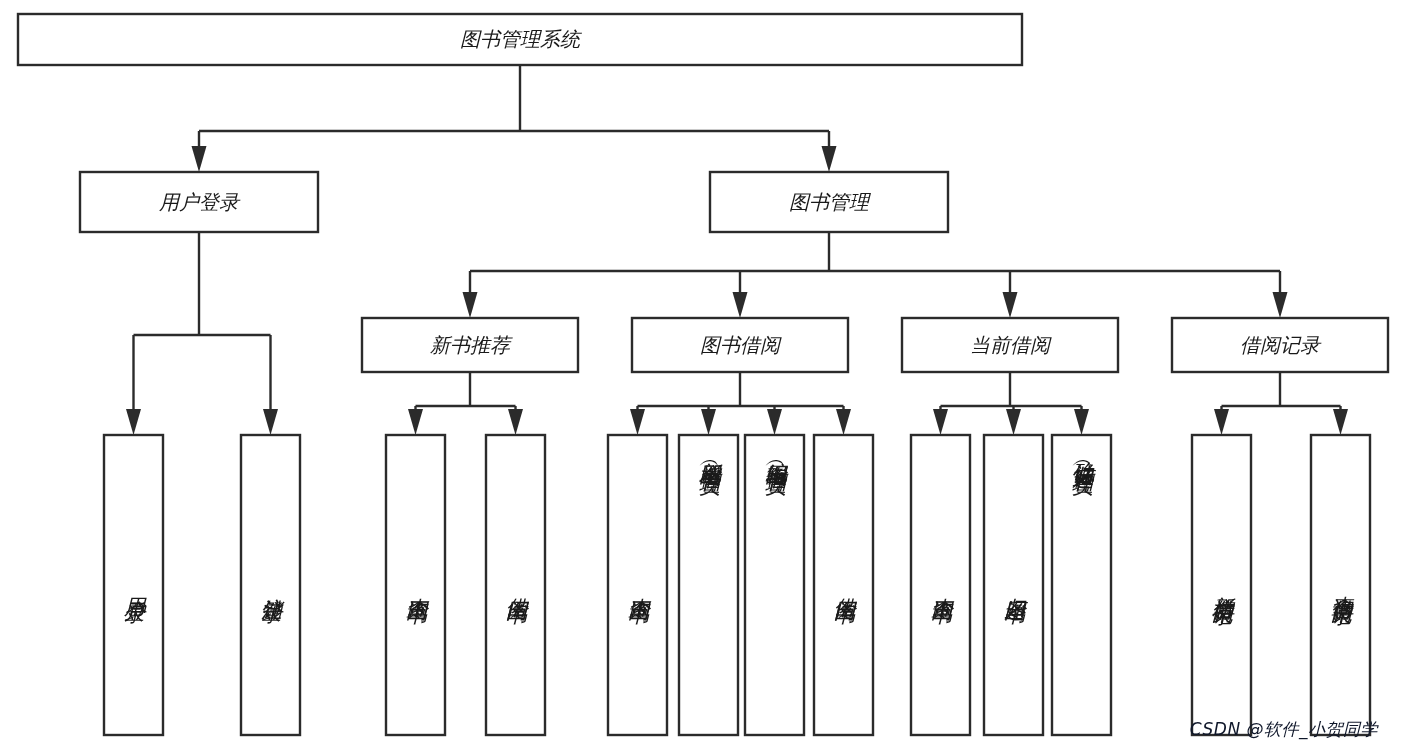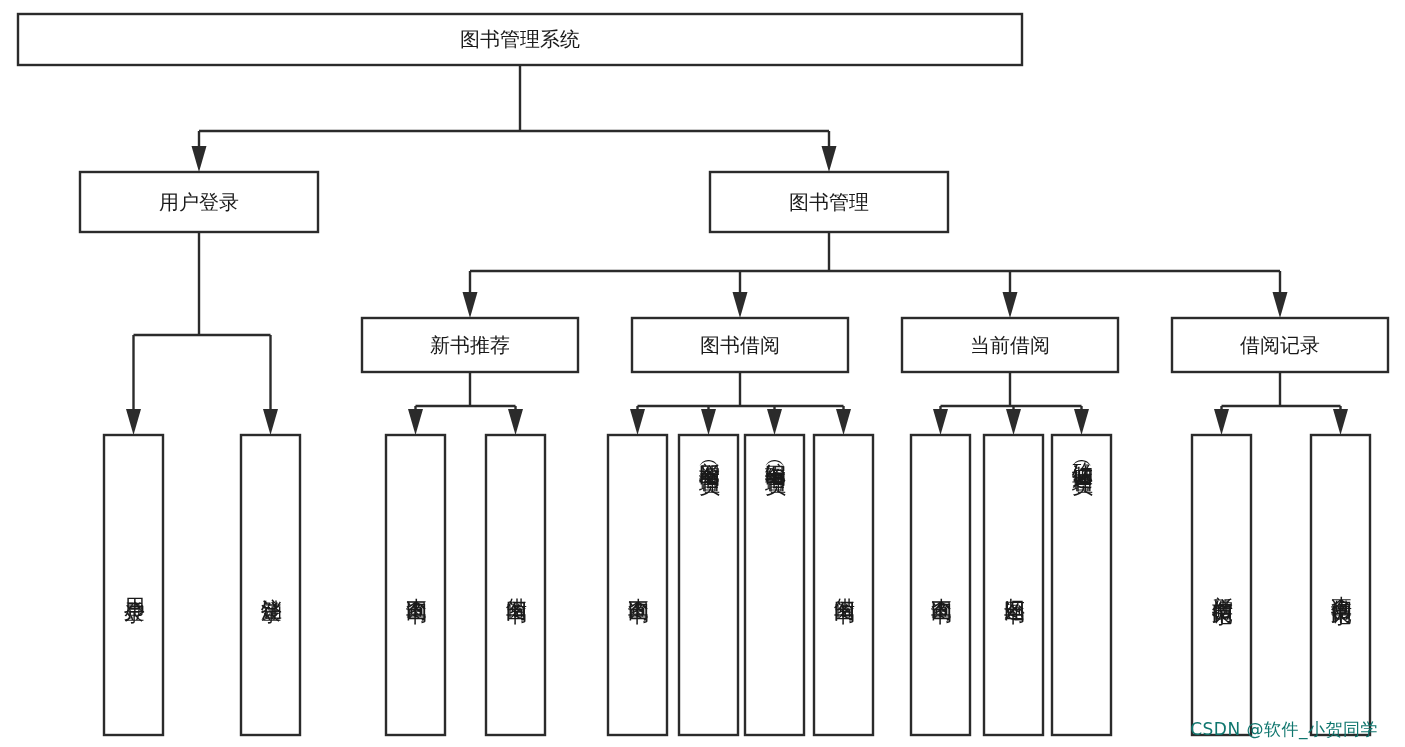--- a/index.html
+++ b/index.html
@@ -11,20 +11,21 @@
     width: 1405px;
     height: 747px;
     font-family: "DejaVu Sans", "Liberation Sans", sans-serif;
     overflow: hidden;
     position: relative;
   }
   #diagram-root {
     position: relative;
     width: 1386px;
     height: 747px;
+    font-style: italic;
   }
   svg#flow-svg {
     position: absolute;
     top: 0; left: 0;
     width: 1405px;
     height: 747px;
     display: block;
   }
   .node-box {
     fill: #ffffff;
@@ -66,21 +67,21 @@
     display: flex;
     align-items: center;
     justify-content: center;
   }
   .watermark {
     position: absolute;
     right: 8px;
     bottom: 6px;
     font-family: "DejaVu Sans", "Liberation Sans", sans-serif;
     font-size: 17px;
-    color: #0f766e;
+    color: #0f172a;
     white-space: nowrap;
     letter-spacing: 0.5px;
   }
 </style>
 </head>
 <body>
 
 <div id="diagram-root">
   <svg id="flow-svg" viewBox="0 0 1405 747">
     <g id="connector-layer">

